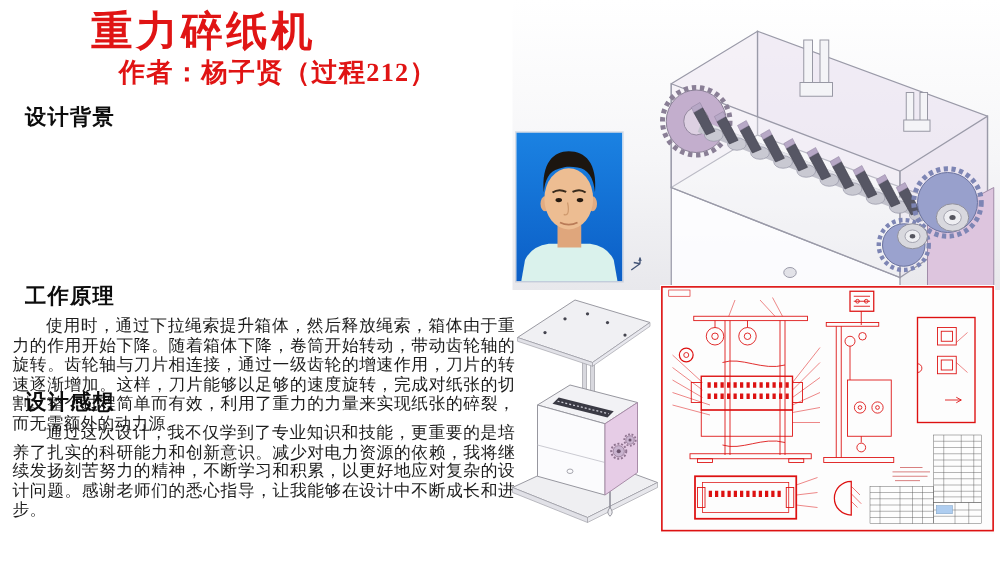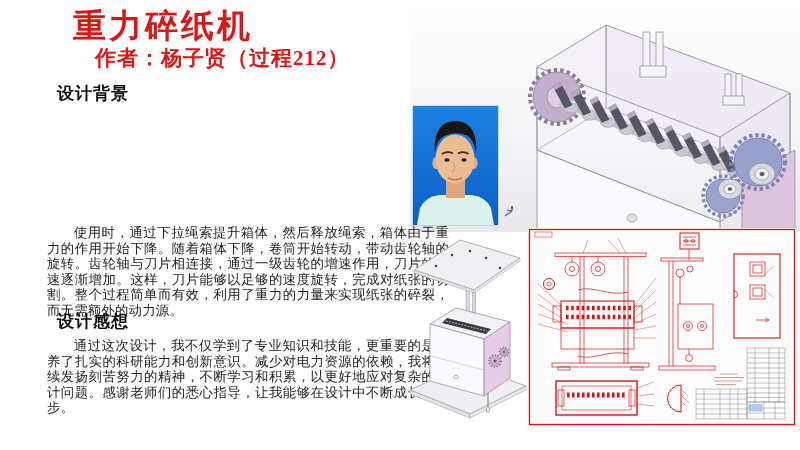--- a/index.html
+++ b/index.html
@@ -6,21 +6,21 @@
   html,body { width:800px; height:450px; }
   body { position:relative; background:#ffffff; font-family:"Liberation Serif", serif; overflow:hidden; }
 
   .slide { position:absolute; inset:0; background:#ffffff;padding-left:17px; }
 
   .header { position:absolute; left:73px; top:8px; }
   .title { font-size:33px; line-height:36px; font-weight:bold; color:#e01414; letter-spacing:3px; }
   .subtitle { font-size:21px; line-height:24px; font-weight:bold; color:#e01414; margin-top:2px; margin-left:22px; letter-spacing:1px;text-align:right; }
 
   .left-col { position:absolute; left:10px; top:0; width:402px; }
-  .section { position:absolute; left:0; width:402px;margin-left:37px; }
+  .section { position:absolute; left:0; width:402px; }
   .sec-1 { top:82px; } .sec-2 { top:225px; } .sec-3 { top:310px; }
   .sec-heading { font-size:17px; font-weight:bold; color:#0d0d0d; margin:0 0 5px 10px; letter-spacing:1px; }
   .sec-body { font-size:13.4px; line-height:15.6px; color:#1c1c1c; text-align:justify; text-indent:2em; letter-spacing:0.2px; }
 
   .viewport-top { position:absolute; left:410px; top:0; width:390px; height:232px;
     background:linear-gradient(180deg,#ffffff 0%,#f6f6f8 55%,#e8e8ec 100%); }
   .viewport-top svg { position:absolute; inset:0; }
 
   .photo { position:absolute; left:413px; top:106px; width:85px; height:119px; box-shadow:0 0 0 1px rgba(120,140,170,0.25); }
   .origin-marker { position:absolute; left:503px; top:204px; width:12px; height:14px; }
@@ -103,20 +103,21 @@
   <div class="header">
     <div class="title">重力碎纸机</div>
     <div class="subtitle">作者：杨子贤（过程212）</div>
   </div>
 
   <div class="left-col">
     <div class="section sec-1">
       <div class="sec-heading">设计背景</div>
     </div>
     <div class="section sec-2">
+      <div class="sec-heading">工作原理</div>
       <p class="sec-body">使用时，通过下拉绳索提升箱体，然后释放绳索，箱体由于重力的作用开始下降。随着箱体下降，卷筒开始转动，带动齿轮轴的旋转。齿轮轴与刀片相连接，通过一级齿轮的增速作用，刀片的转速逐渐增加。这样，刀片能够以足够的速度旋转，完成对纸张的切割。整个过程简单而有效，利用了重力的力量来实现纸张的碎裂，而无需额外的动力源。</p>
     </div>
     <div class="section sec-3">
       <div class="sec-heading">设计感想</div>
       <p class="sec-body">通过这次设计，我不仅学到了专业知识和技能，更重要的是培养了扎实的科研能力和创新意识。减少对电力资源的依赖，我将继续发扬刻苦努力的精神，不断学习和积累，以更好地应对复杂的设计问题。感谢老师们的悉心指导，让我能够在设计中不断成长和进步。</p>
     </div>
   </div>
 
   <div class="photo">
     <svg viewBox="0 0 85 119" width="85" height="119">

